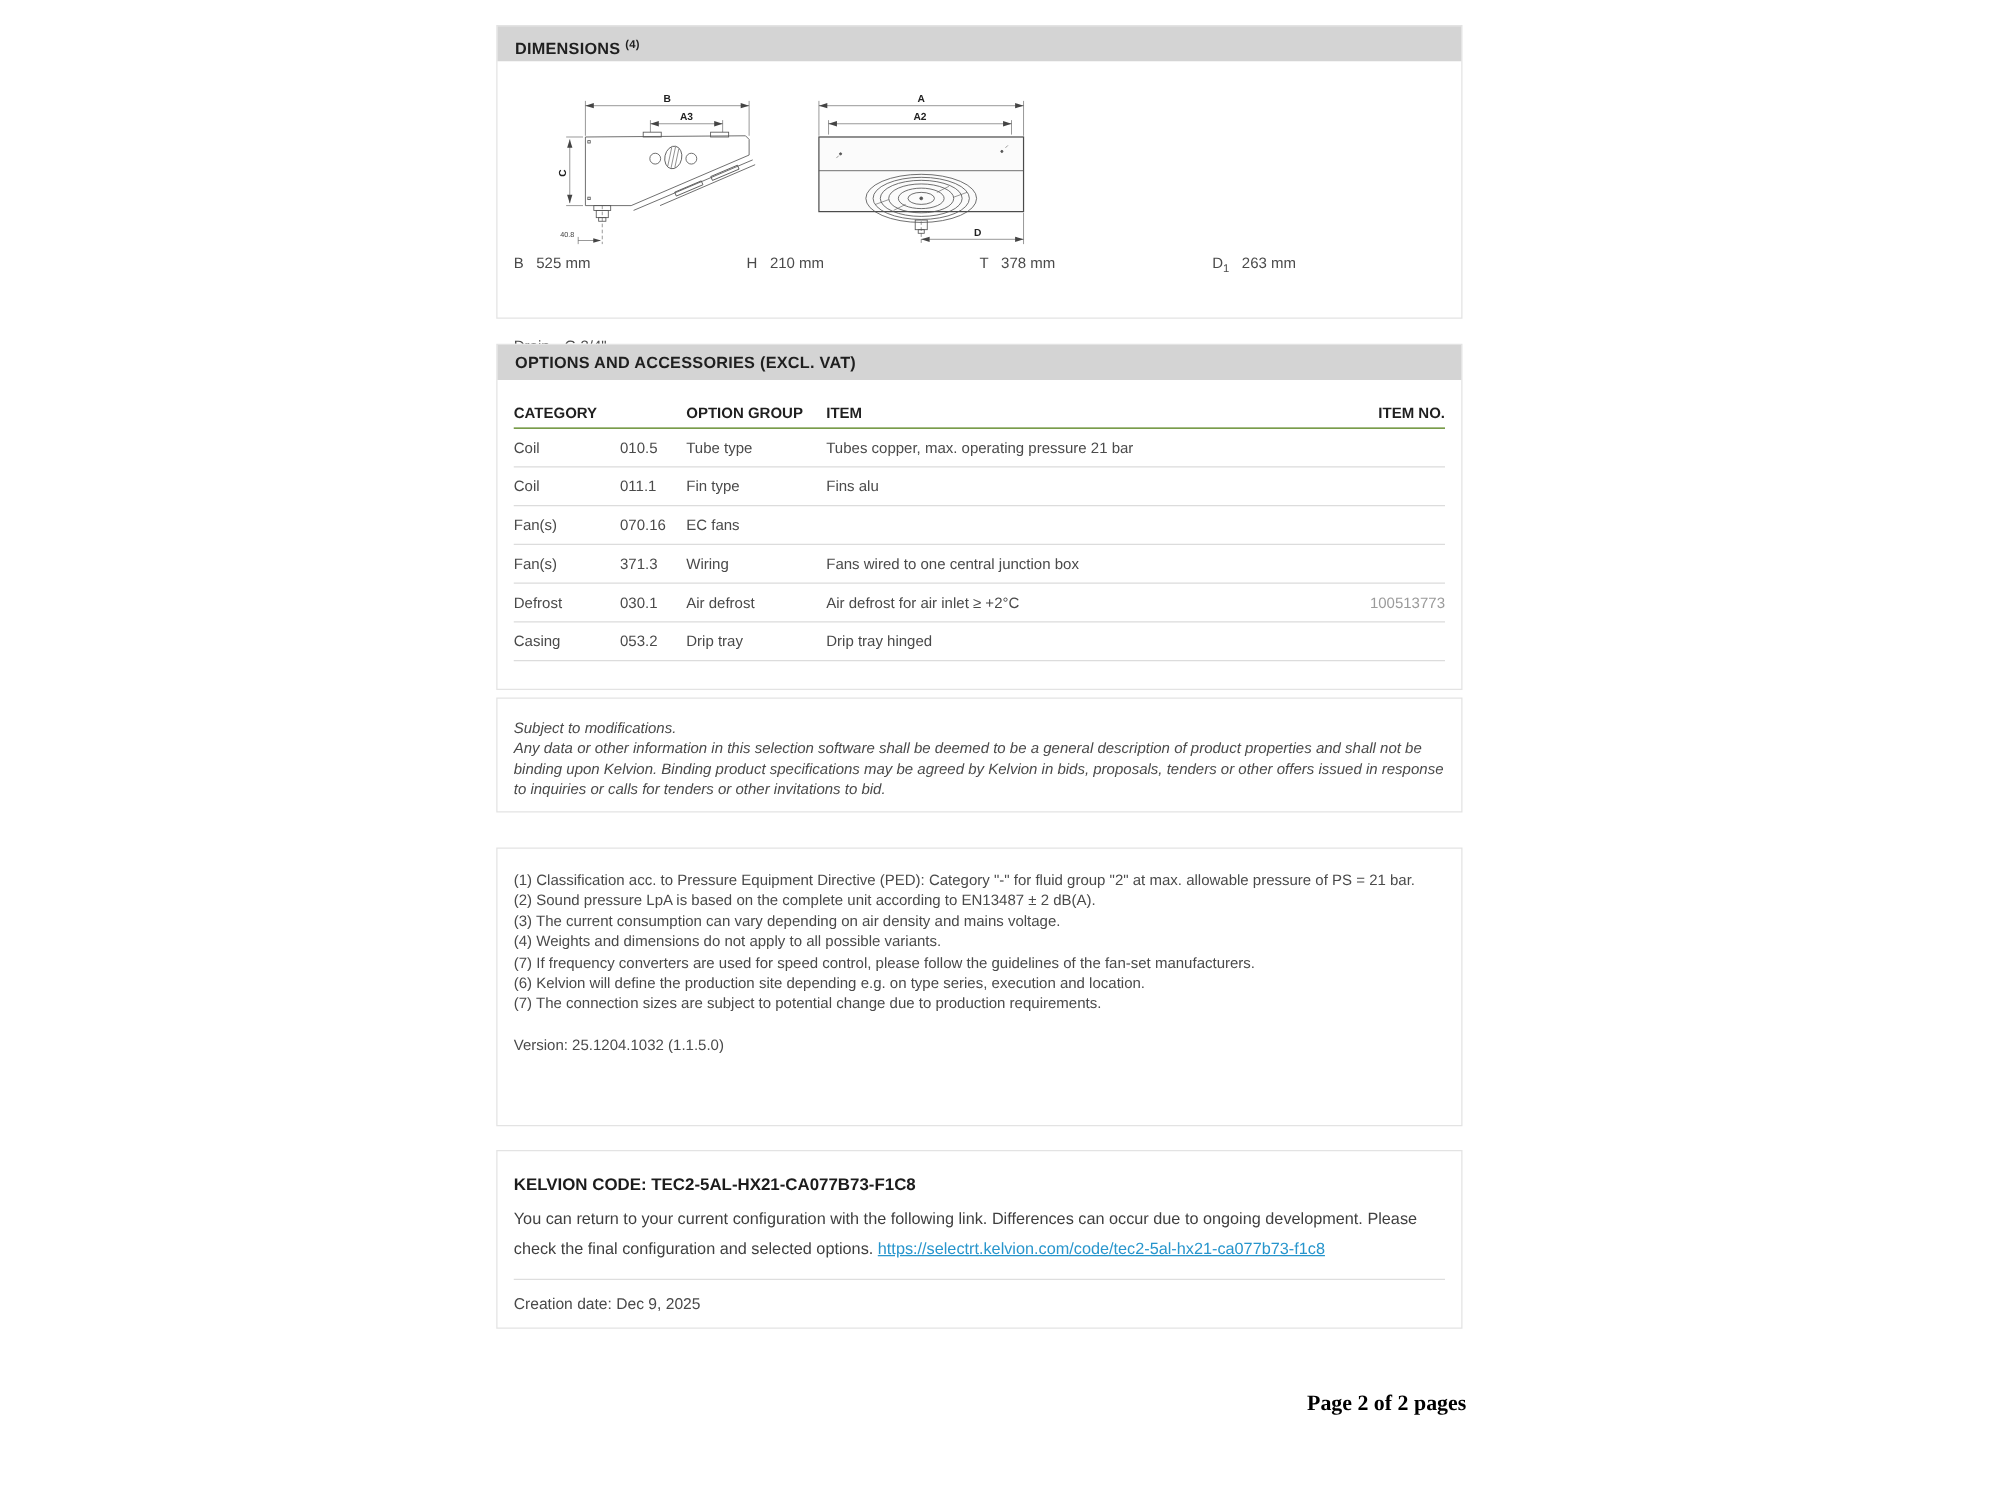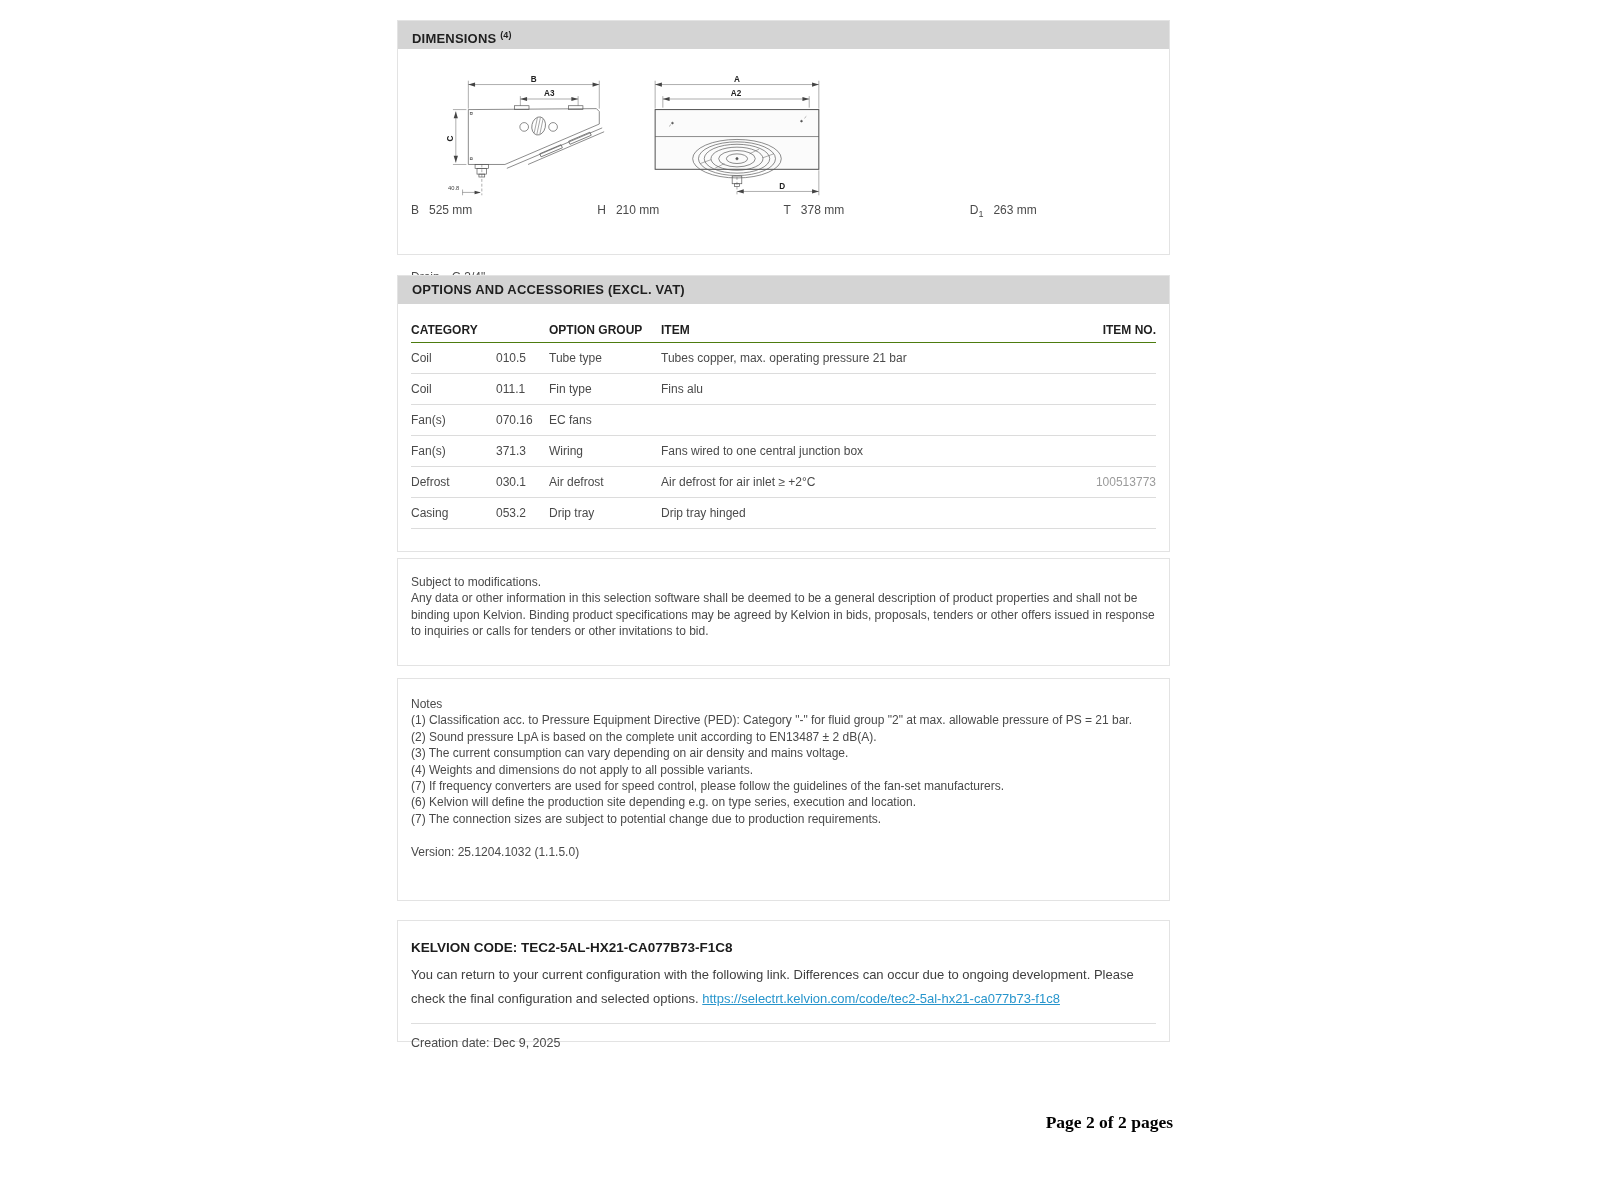--- a/index.html
+++ b/index.html
@@ -254,47 +254,46 @@
         <div>Casing</div>
         <div>053.2</div>
         <div>Drip tray</div>
         <div>Drip tray hinged</div>
         <div class="td-num"></div>
       </div>
 
   </div>
 </div>
 
-<div class="block textblock disclaimer" style="top:558px;height:108px;">
+<div class="block textblock disclaimer" style="top:558px;height:92px;font-style:italic;">
   <div>Subject to modifications.</div>
   <div>Any data or other information in this selection software shall be deemed to be a general description of product properties and shall not be binding upon Kelvion. Binding product specifications may be agreed by Kelvion in bids, proposals, tenders or other offers issued in response to inquiries or calls for tenders or other invitations to bid.</div>
 </div>
 
 <div class="block textblock notes" style="top:678px;height:223px;">
-  <div>Notes</div>
 
     <div>(1) Classification acc. to Pressure Equipment Directive (PED): Category "-" for fluid group "2" at max. allowable pressure of PS = 21 bar.</div>
 
     <div>(2) Sound pressure LpA is based on the complete unit according to EN13487 ± 2 dB(A).</div>
 
     <div>(3) The current consumption can vary depending on air density and mains voltage.</div>
 
     <div>(4) Weights and dimensions do not apply to all possible variants.</div>
 
     <div>(7) If frequency converters are used for speed control, please follow the guidelines of the fan-set manufacturers.</div>
 
     <div>(6) Kelvion will define the production site depending e.g. on type series, execution and location.</div>
 
     <div>(7) The connection sizes are subject to potential change due to production requirements.</div>
 
 
   <div class="version-line">Version: 25.1204.1032 (1.1.5.0)</div>
 </div>
 
-<div class="block kelvion" style="top:920px;height:122px;">
+<div class="block kelvion" style="top:920px;height:143px;">
   <div class="kelvion-title">KELVION CODE: TEC2-5AL-HX21-CA077B73-F1C8</div>
   <div class="kelvion-body">
     <span>You can return to your current configuration with the following link. Differences can occur due to ongoing development. Please check the final configuration and selected options. </span><a class="kelvion-link" href="#">https://selectrt.kelvion.com/code/tec2-5al-hx21-ca077b73-f1c8</a>
   </div>
   <hr class="kelvion-divider">
   <div class="creation-date">Creation date: Dec 9, 2025</div>
 </div>
 
 <div class="page-footer">Page 2 of 2 pages</div>
 

